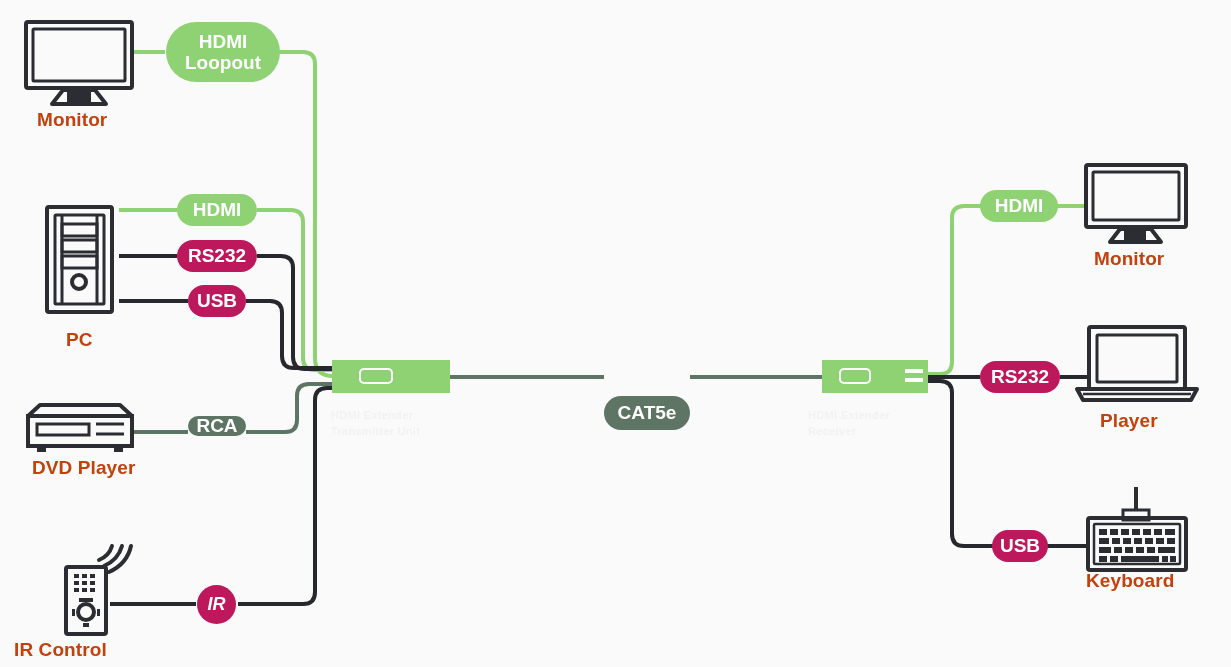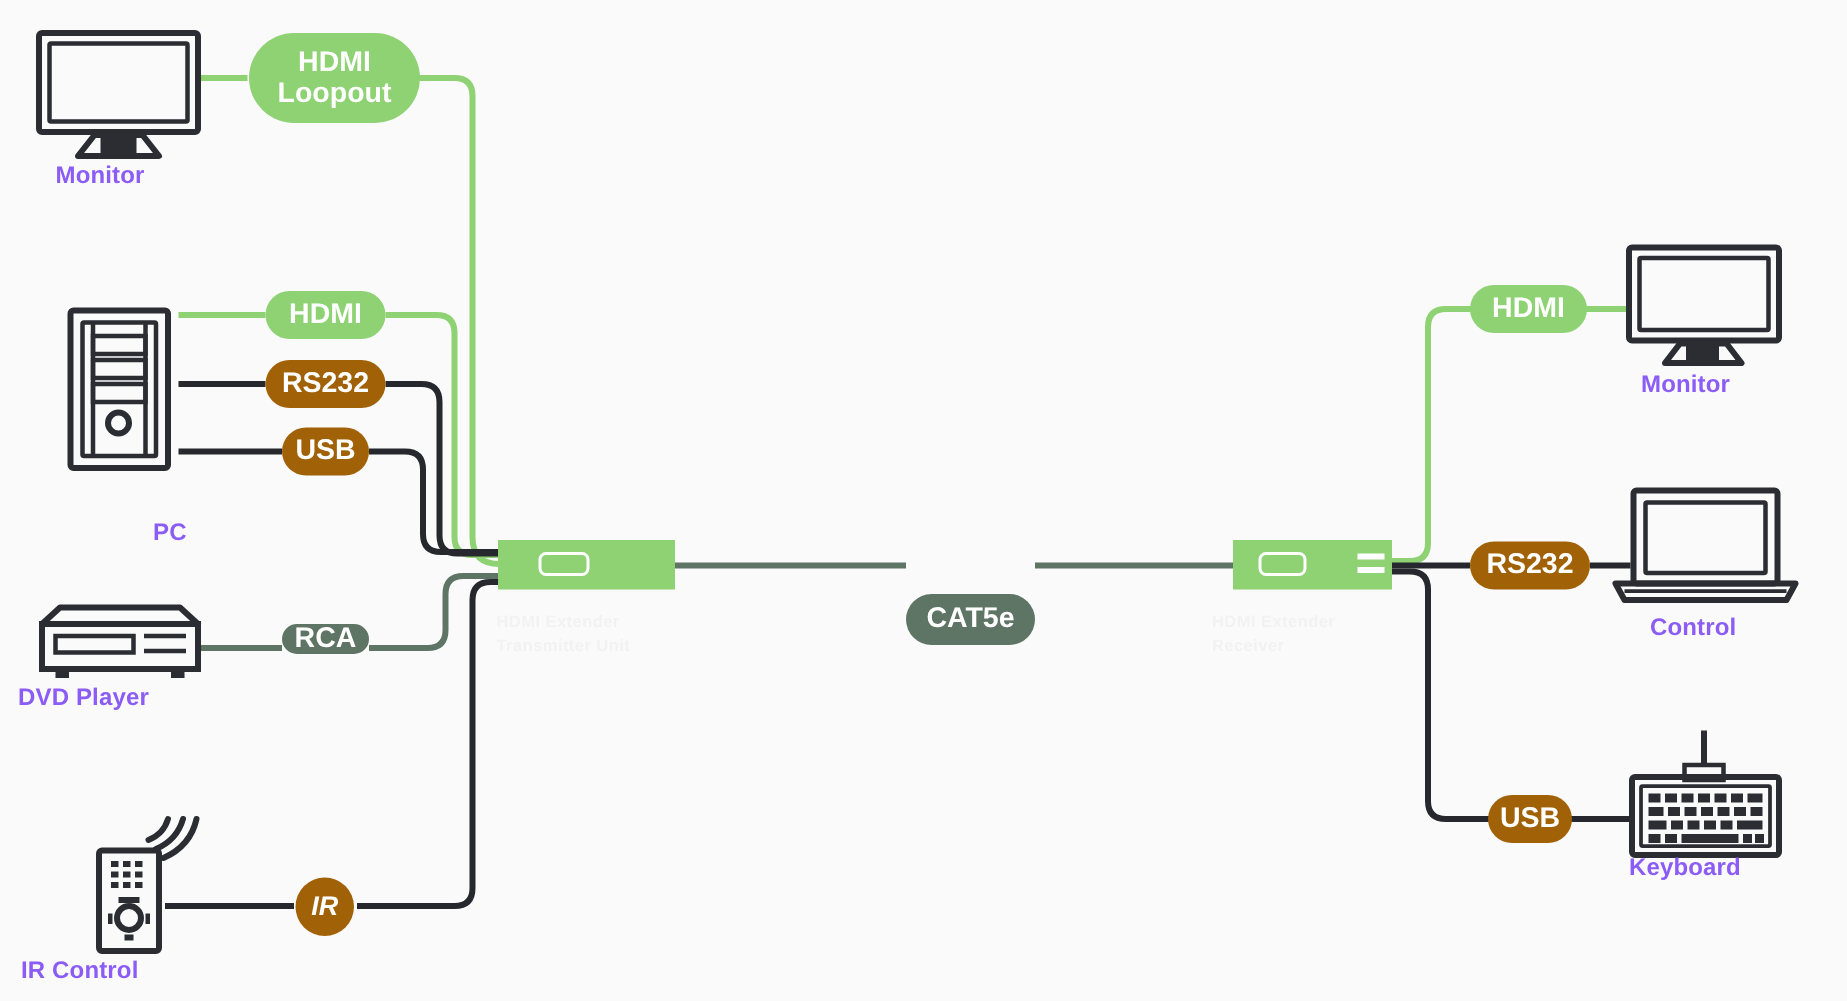--- a/index.html
+++ b/index.html
@@ -9,38 +9,38 @@
     font-family:"Liberation Sans", sans-serif;
     overflow:hidden;
     position:relative;
   }
   #stage{position:absolute;left:0;top:0;width:1231px;height:667px;padding-left:23px;}
   svg.layer{position:absolute;left:0;top:0;width:1231px;height:667px;}
 
   .devlabel{
     position:absolute;
     font-weight:bold;
-    font-size:16px;
-    color:#8b5cf6;
+    font-size:19px;
+    color:#c2410c;
     white-space:nowrap;
     letter-spacing:.1px;
   }
   .pill{
     position:absolute;
     display:flex;
     align-items:center;
     justify-content:center;
     text-align:center;
     color:#ffffff;
     font-weight:bold;
     line-height:1.12;
     box-sizing:border-box;
     white-space:pre-line;
   }
-  .pill.dark{background:#a16207;}
+  .pill.dark{background:#be185d;}
   .pill.green{background:#8ed274;}
   .pill.olive{background:#5e7565;}
   .watermark{
     position:absolute;
     color:#f2f2f2;
     font-size:11px;
     line-height:1.45;
     font-weight:bold;
     white-space:pre-line;
     letter-spacing:.3px;
@@ -218,26 +218,26 @@
 
   <div class="pill olive" style="left:604px;top:360px;width:86px;height:34px;border-radius:17px;font-size:19px;margin-top:36px;">CAT5e</div>
 
   <div class="pill green" style="left:980px;top:190px;width:78px;height:32px;border-radius:16px;font-size:19px;">HDMI</div>
 
   <div class="pill dark" style="left:980px;top:361px;width:80px;height:32px;border-radius:16px;font-size:19px;">RS232</div>
 
   <div class="pill dark" style="left:992px;top:530px;width:56px;height:32px;border-radius:16px;font-size:19px;">USB</div>
 
   <div class="devlabel" style="left:37px;top:109px;">Monitor</div>
-  <div class="devlabel" style="left:66px;top:347px;margin-left:36px;">PC</div>
-  <div class="devlabel" style="left:12px;top:457px;">DVD Player</div>
+  <div class="devlabel" style="left:66px;top:329px;">PC</div>
+  <div class="devlabel" style="left:32px;top:457px;">DVD Player</div>
   <div class="devlabel" style="left:14px;top:639px;">IR Control</div>
 
   <div class="devlabel" style="left:1094px;top:248px;">Monitor</div>
-  <div class="devlabel" style="left:1100px;top:410px;">Control</div>
+  <div class="devlabel" style="left:1100px;top:410px;">Player</div>
   <div class="devlabel" style="left:1086px;top:570px;">Keyboard</div>
 
   <div class="watermark" style="left:331px;top:408px;width:150px;">HDMI Extender
 Transmitter Unit</div>
   <div class="watermark" style="left:808px;top:408px;width:140px;">HDMI Extender
 Receiver</div>
 
 </div>
 
 </body></html>

